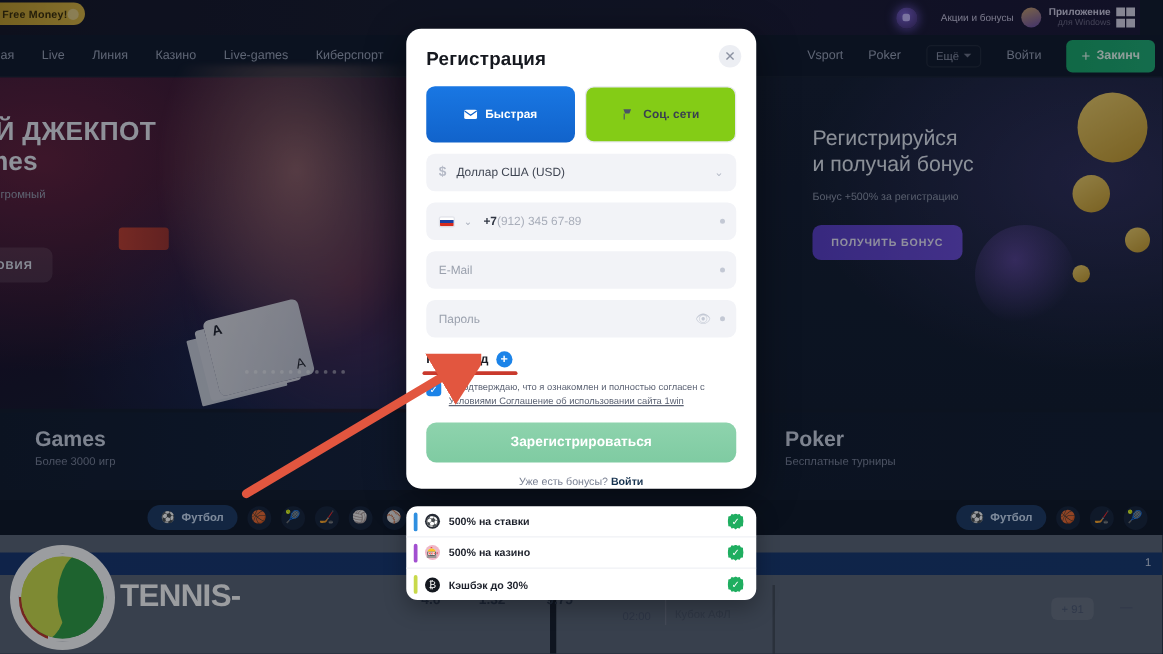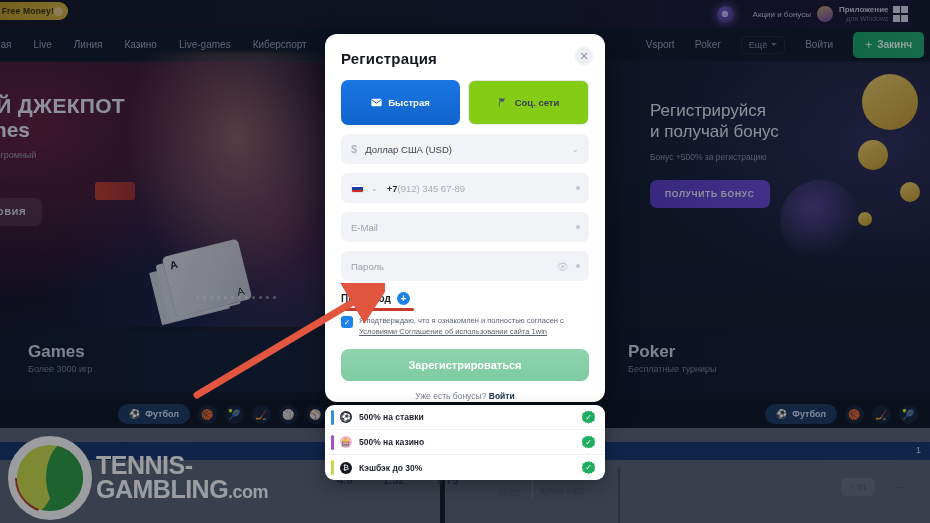--- a/index.html
+++ b/index.html
@@ -192,21 +192,21 @@
   .wm-text{ margin-left:4px; line-height:.95; }
   .wm-text .l1{ color:#fff; font-size:25px; font-weight:bold; letter-spacing:-.5px;}
   .wm-text .l2{ color:#fff; font-size:25px; font-weight:bold; letter-spacing:-.5px;}
   .wm-text .l2 em{ font-style:normal; font-size:18px; }
 
   
   .scrim{ position:absolute; inset:0; background:rgba(6,10,18,.40); }
 
   
   .modal{
-    position:absolute; left:325px; top:34px; width:280px; height:368px;
+    position:absolute; left:325px; top:23px; width:280px; height:368px;
     background:#ffffff; border-radius:12px; box-shadow:0 8px 32px rgba(0,0,0,.45);
     padding:16px 16px 0 16px;
   }
   .modal h3{ font-size:15px; color:#15181f; font-weight:bold; letter-spacing:.2px;}
   .modal-close{
     position:absolute; right:12px; top:13px; width:18px; height:18px; border-radius:50%;
     background:#eceef3; color:#8b91a1; font-size:11px;
     display:flex; align-items:center; justify-content:center; cursor:pointer;
   }
   .tabs{ display:flex; gap:8px; margin-top:13px; }
@@ -440,23 +440,20 @@
     <span class="plus91">+ 91</span>
     <span class="dash">—</span>
 
     <div class="wm">
       <div class="wm-logo">
         <div class="ring"></div>
         <div class="inner"></div>
       </div>
       <div class="wm-text">
         <div class="l1">TENNIS-</div>
-        <div class="l2">
-          <span>GAMBLING</span><em>.com</em>
-        </div>
       </div>
     </div>
   </div>
 
   <div class="scrim"></div>
 
   <div class="modal">
     <h3>Регистрация</h3>
     <div class="modal-close">
       <span>✕</span>

